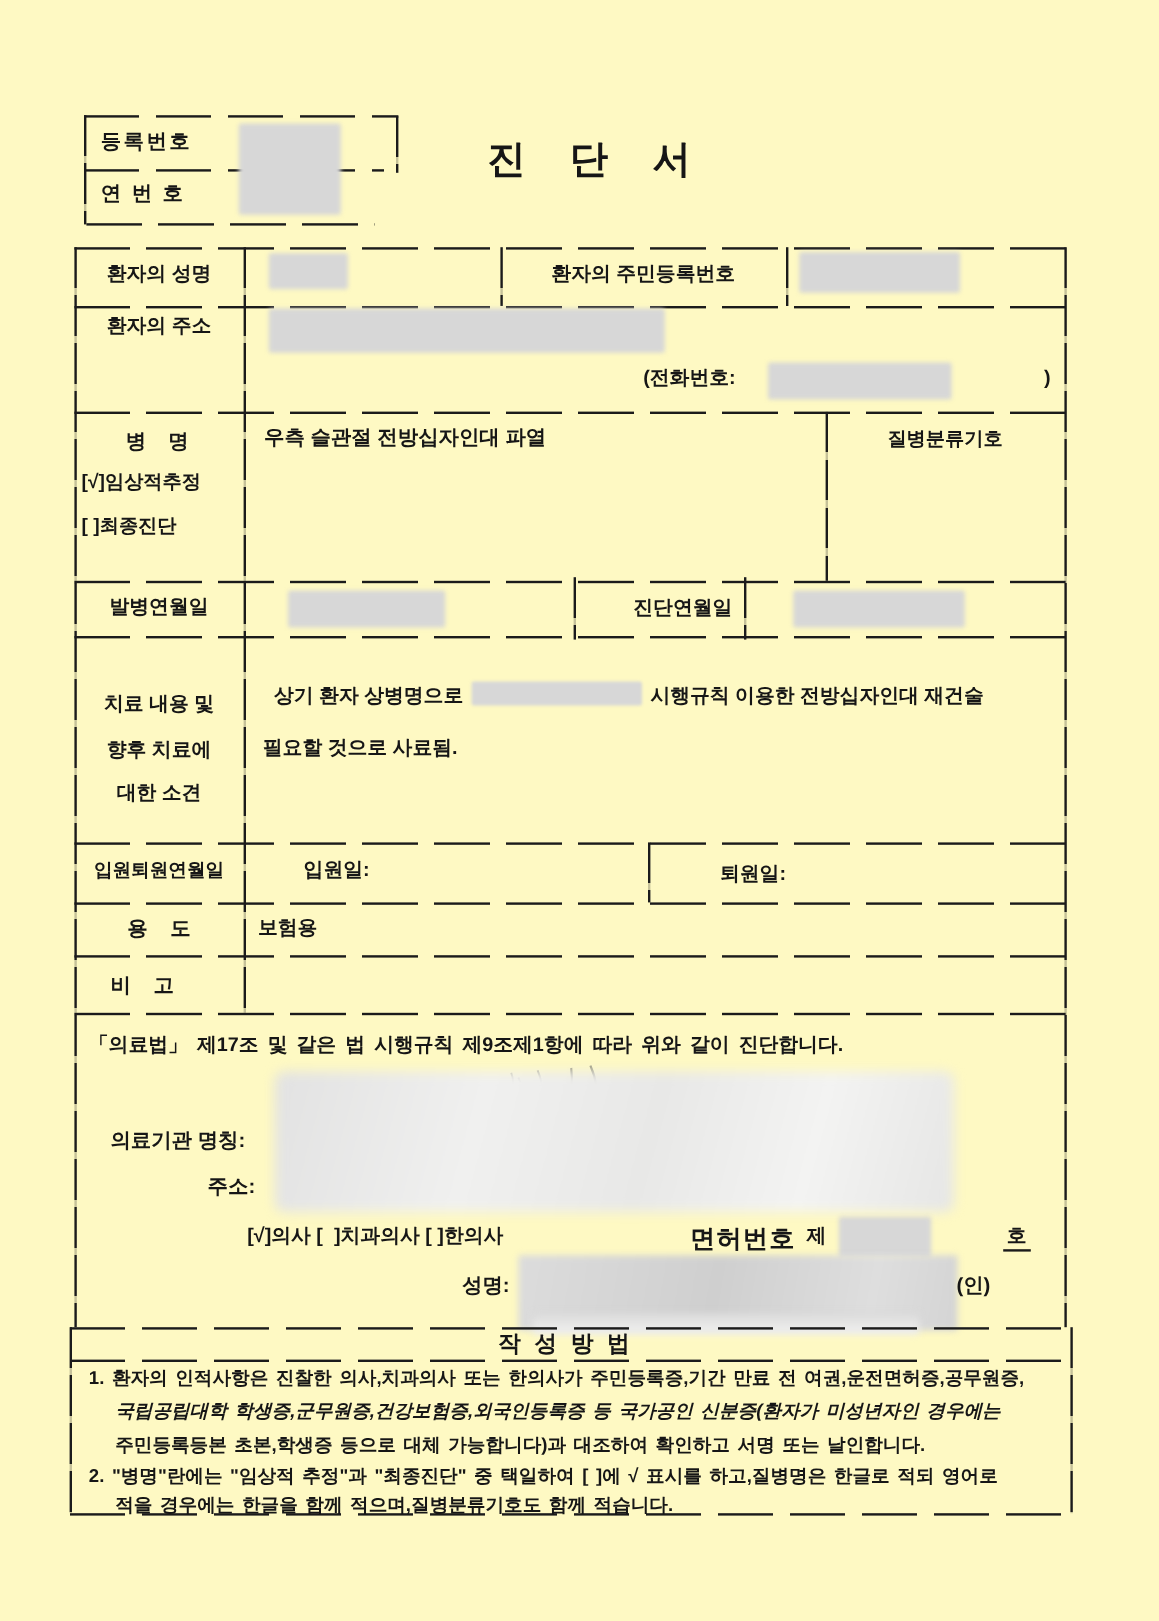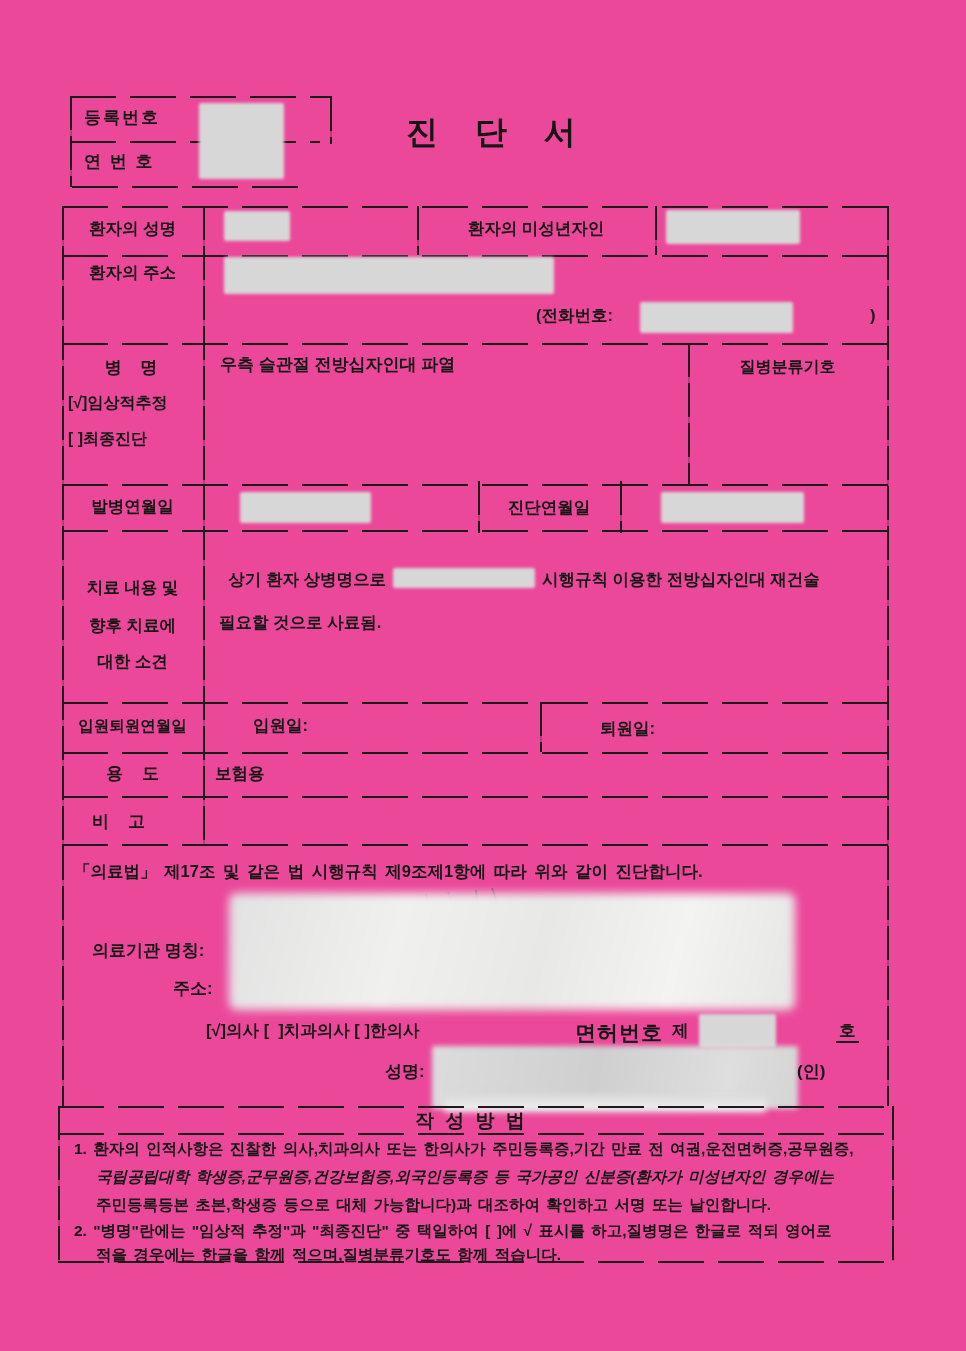--- a/index.html
+++ b/index.html
@@ -1,16 +1,16 @@
 <!DOCTYPE html>
 <html><head>
 <meta charset="utf-8">
 <style>
   html,body{margin:0;padding:0;background:#e8e8e6;}
-  .page{position:relative;width:966px;height:1351px;background:#ec4899;overflow:hidden;
+  .page{position:relative;width:966px;height:1351px;background:#fef9c3;overflow:hidden;
         font-family:"Liberation Sans","DejaVu Sans",sans-serif;font-weight:700;color:#161616;}
   .txt{position:absolute;white-space:pre;line-height:1.15;}
   .ctr{text-align:center;}
   .hline{position:absolute;height:2px;
          background:repeating-linear-gradient(90deg,#1b1b1b 0 46px,rgba(0,0,0,0) 46px 60px);}
   .vline{position:absolute;width:2px;
          background:repeating-linear-gradient(180deg,#1b1b1b 0 34px,rgba(27,27,27,.25) 34px 40px);}
   .redact{position:absolute;background:#d7d7d7;filter:blur(1.6px);border-radius:2px;}
   .redact.soft{background:linear-gradient(105deg,#e2e2e2,#f0f0ef 30%,#e8e8e7 55%,#f3f3f2 78%,#e6e6e5);
                filter:blur(5px);border-radius:8px;}
@@ -53,38 +53,38 @@
   <div class="vline" style="left:203px;top:206px;height:638px;"></div>
   <div class="vline" style="left:417px;top:206px;height:49px;"></div>
   <div class="vline" style="left:655px;top:206px;height:49px;"></div>
   <div class="vline" style="left:688px;top:343px;height:141px;"></div>
   <div class="vline" style="left:478px;top:481px;height:52px;"></div>
   <div class="vline" style="left:620px;top:481px;height:52px;"></div>
   <div class="vline" style="left:540px;top:702px;height:50px;"></div>
 
   <div class="txt ctr" style="left:62px;top:219px;width:141px;font-size:16.5px;">환자의 성명</div>
   <div class="redact" style="left:224px;top:211px;width:66px;height:30px;"></div>
-  <div class="txt ctr" style="left:417px;top:219px;width:238px;font-size:16.5px;">환자의 미성년자인</div>
+  <div class="txt ctr" style="left:417px;top:219px;width:238px;font-size:16.5px;">환자의 주민등록번호</div>
   <div class="redact" style="left:666px;top:210px;width:134px;height:34px;"></div>
 
   <div class="txt ctr" style="left:62px;top:263px;width:141px;font-size:16.5px;">환자의 주소</div>
   <div class="redact" style="left:224px;top:257px;width:330px;height:37px;"></div>
   <div class="txt" style="left:536px;top:306px;font-size:16.5px;">(전화번호:</div>
   <div class="redact" style="left:640px;top:302px;width:153px;height:31px;"></div>
   <div class="txt" style="left:870px;top:306px;font-size:16.5px;">)</div>
 
   <div class="txt ctr" style="left:62px;top:358px;width:141px;font-size:17px;letter-spacing:3px;">병  명</div>
   <div class="txt" style="left:68px;top:394px;font-size:16px;">[√]임상적추정</div>
   <div class="txt" style="left:68px;top:430px;font-size:16px;">[ ]최종진단</div>
   <div class="txt" style="left:220px;top:355px;font-size:17px;">우측 슬관절 전방십자인대 파열</div>
   <div class="txt ctr" style="left:688px;top:358px;width:199px;font-size:16px;">질병분류기호</div>
 
   <div class="txt ctr" style="left:62px;top:497px;width:141px;font-size:16.5px;">발병연월일</div>
   <div class="redact" style="left:240px;top:492px;width:131px;height:31px;"></div>
-  <div class="txt ctr" style="left:478px;top:498px;width:142px;font-size:16.5px;">진단연월일</div>
+  <div class="txt ctr" style="left:478px;top:498px;width:142px;font-size:16.5px;padding-left:20px;">진단연월일</div>
   <div class="redact" style="left:661px;top:492px;width:143px;height:31px;"></div>
 
   <div class="txt ctr" style="left:62px;top:578px;width:141px;font-size:16.5px;">치료 내용 및</div>
   <div class="txt ctr" style="left:62px;top:616px;width:141px;font-size:16.5px;">향후 치료에</div>
   <div class="txt ctr" style="left:62px;top:652px;width:141px;font-size:16.5px;">대한 소견</div>
   <div class="txt" style="left:210px;top:546px;font-size:16.5px;line-height:21.5px;">
     <span>상기 환자 상병명으로</span><span class="redact-inline"></span><span>시행규칙 이용한 전방십자인대 재건술</span>
     <div style="padding-left:9px;">필요할 것으로 사료됨.</div>
   </div>
 

